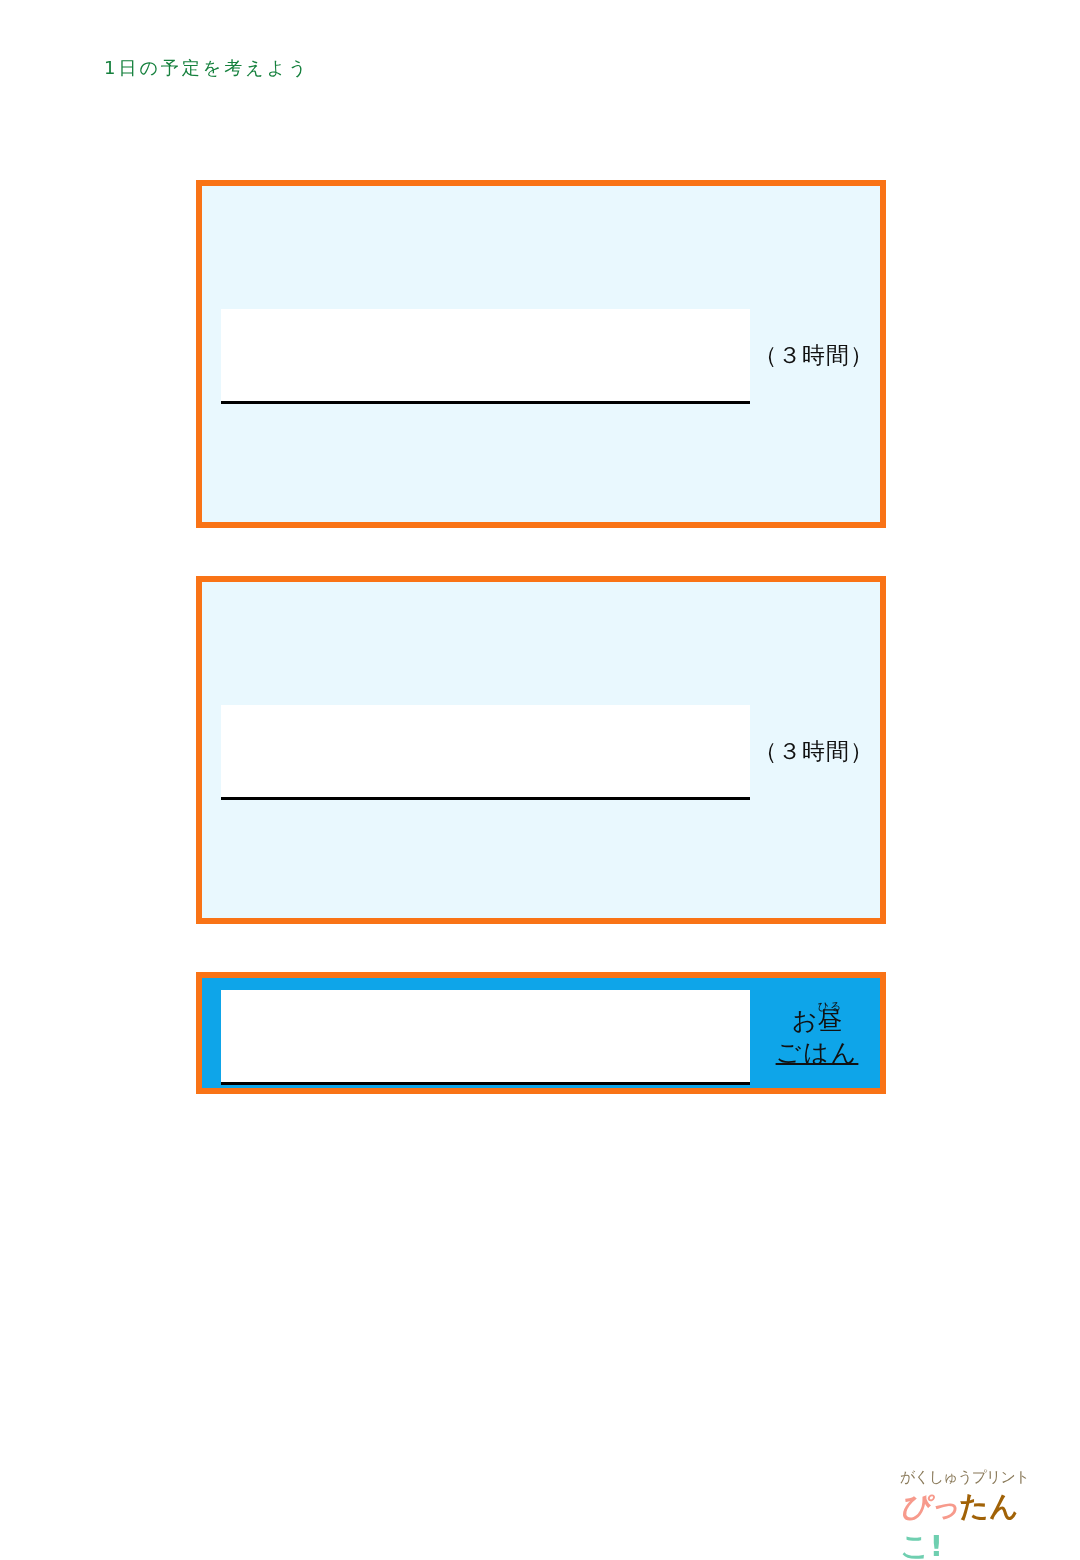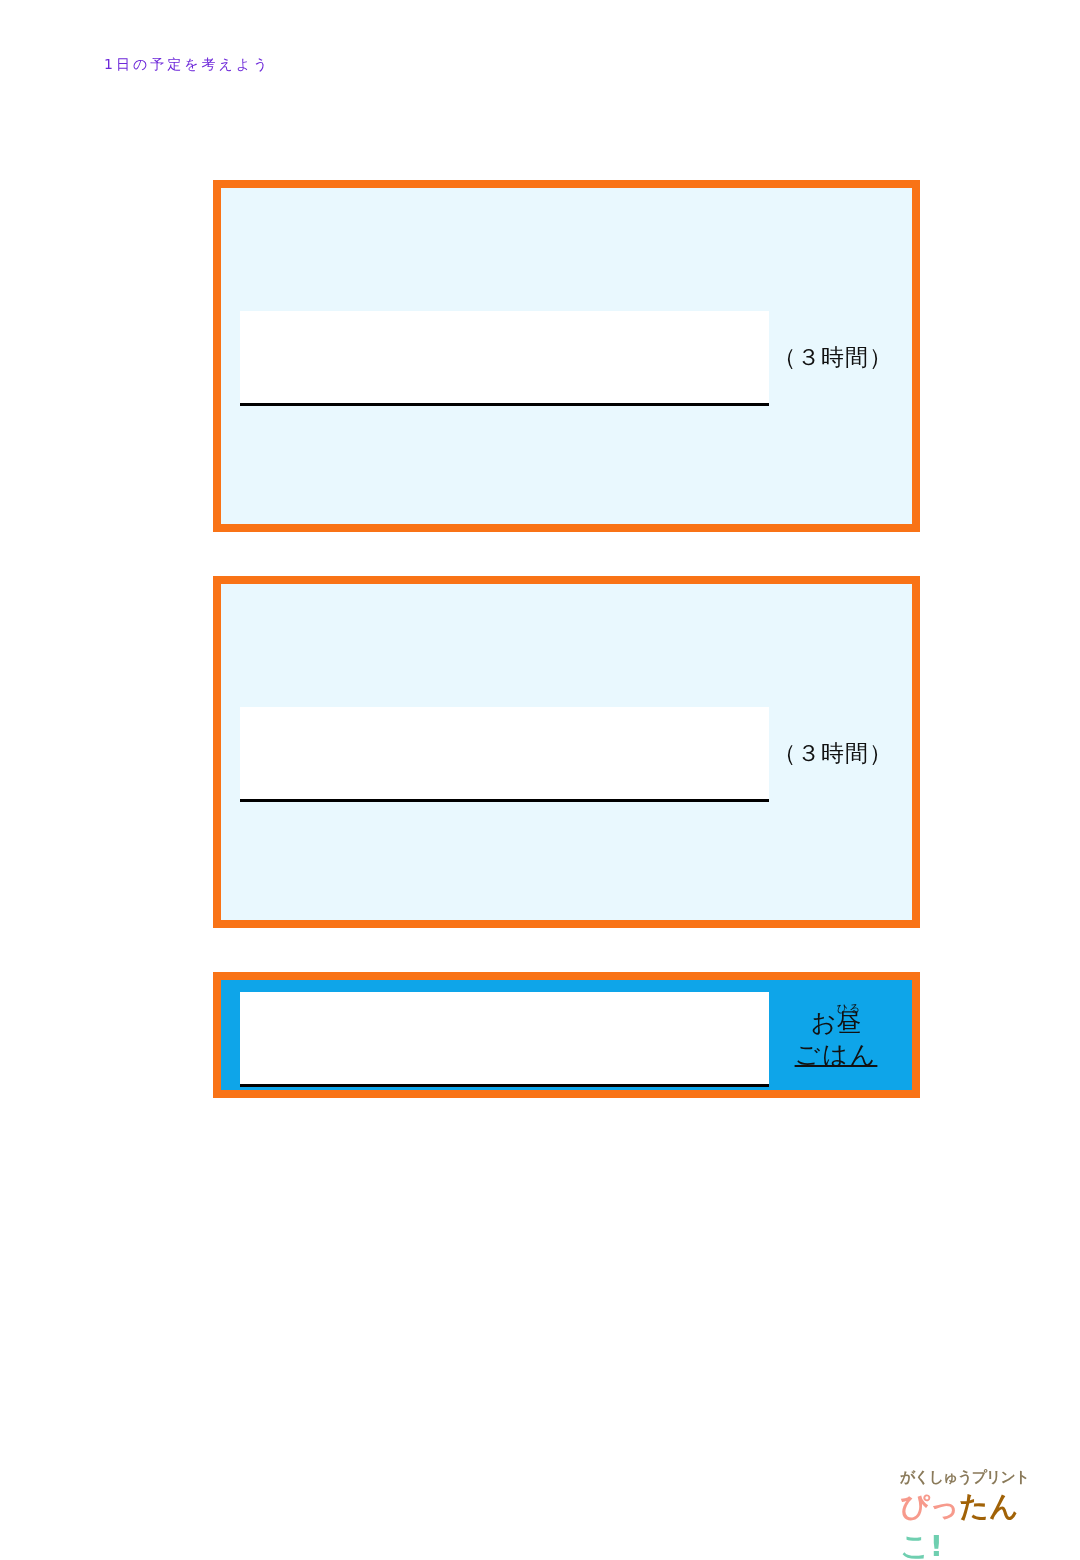--- a/index.html
+++ b/index.html
@@ -2,48 +2,48 @@
 <html><head>
   <meta charset="utf-8">
   <style>
     html, body { margin: 0; padding: 0; }
     body {
       width: 1080px; height: 1560px; background: #ffffff; position: relative;
       font-family: "DejaVu Sans", "Liberation Sans", sans-serif; color: #111;
       overflow: hidden;
     }
     .title {
-      position: absolute; left: 104px; top: 56px; font-size: 14px;
-      letter-spacing: 3px; color: #6d28d9;
+      position: absolute; left: 104px; top: 56px; font-size: 18px;
+      letter-spacing: 3px; color: #15803d;
     }
     .box {
-      position: absolute; left: 213px; width: 678px;
-      border: 8px solid #f97316; box-sizing: content-box; padding-left: 13px;
+      position: absolute; left: 196px; width: 678px;
+      border: 6px solid #f97316; box-sizing: content-box;
     }
     .box.blue { background: #e9f8fe; }
     .box.pink { background: #0ea5e9; }
     .field {
       position: absolute; left: 19px; width: 529px; background: #ffffff;
       border-bottom: 3px solid #000;
     }
     .dur {
       position: absolute; left: 552px; font-size: 23px; letter-spacing: 1px; color: #111;
     }
     .lunch {
       position: absolute; left: 552px; width: 126px; text-align: center; color: #111;
     }
     .lunch .ruby-wrap { position: relative; display: inline-block; font-size: 25px; line-height: 30px; }
     .lunch .ruby { position: absolute; top: -14px; left: 26px; font-size: 11px; letter-spacing: 1px; white-space: nowrap; }
     .lunch .line2 { font-size: 25px; line-height: 34px; letter-spacing: 2px; text-decoration: underline; }
     .logo {
       position: absolute; left: 900px; top: 1468px; width: 145px; height: 60px;
     }
-    .logo .top { font-size: 15px; font-weight: bold; color: #8a7a5a; letter-spacing: -1px; }
+    .logo .top { font-size: 15px; font-weight: normal; color: #8a7a5a; letter-spacing: -1px; }
     .logo .bottom { font-size: 29px; font-weight: bold; letter-spacing: 0px; margin-top: 0px; }
-    .logo .c1 { color: #f79a8c; }
+    .logo .c1 { color: #f79a8c; font-style: italic; }
     .logo .c2 { color: #a16207; }
     .logo .c3 { color: #6fcfb0; }
   </style>
 </head>
 <body>
 
 <div class="title">1日の予定を考えよう</div>
 
 <div class="box blue" style="top:180px; height:336px;">
   <div class="field" style="top:123px; height:92px;"></div>

